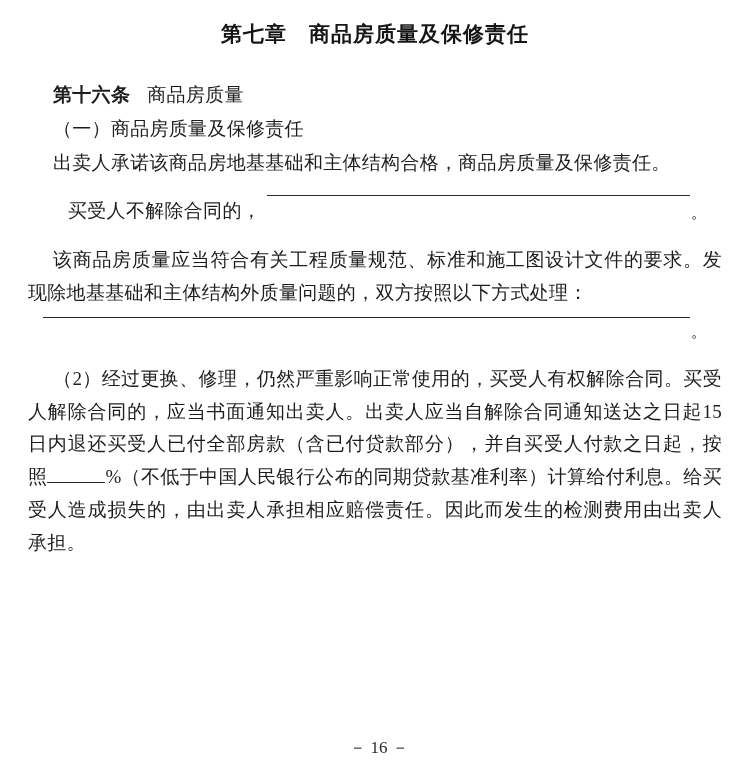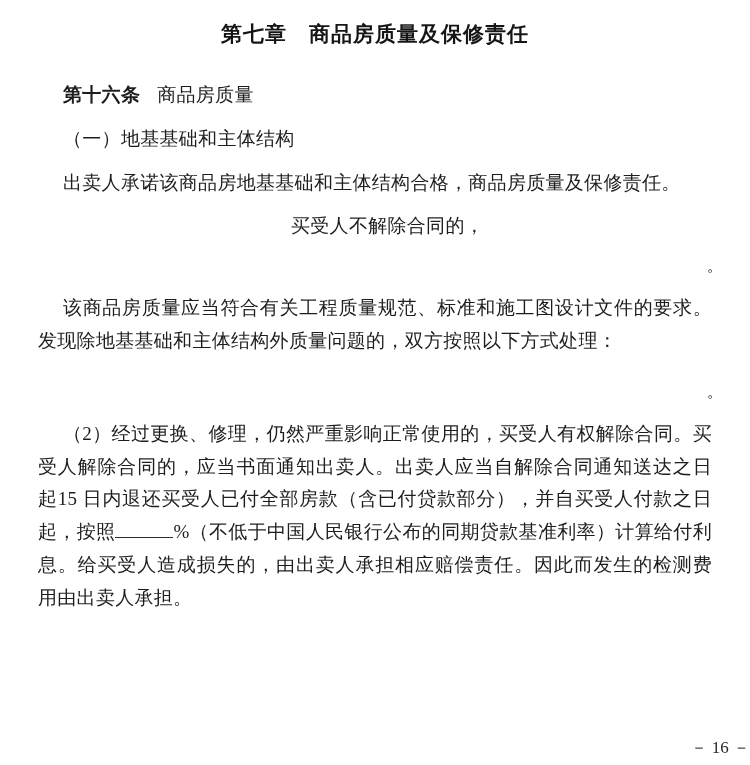--- a/index.html
+++ b/index.html
@@ -29,41 +29,40 @@
     color: #151515;
   }
   .content {
     margin-top: 31px;
     font-size: 19px;
     line-height: 32.8px;
     letter-spacing: 0.3px;
     text-align: justify;
   }
   .para {
-    margin: 11px;
+    margin: 1px;
     text-indent: 25px;
   }
   .article-label {
     font-family: "Liberation Sans", "DejaVu Sans", sans-serif;
     font-weight: 700;
   }
   .article-title { margin-left: 17px; }
   .blank-short {
     display: inline-block;
     width: 58px;
     height: 1em;
     border-bottom: 1.6px solid #2b2b2b;
     vertical-align: baseline;
   }
   .fill-line {
     display: flex;
-    align-items: center;
+    align-items: flex-start;
     text-indent: 0;
-    margin: 0;
-    flex-direction: column;
+    margin: 16px;
   }
   .fill-label {
     white-space: nowrap;
     padding-left: 25px;
   }
   .blank-fill {
     flex: 1 1 auto;
     border-bottom: 1.6px solid #2b2b2b;
     margin: 0 1px 7px 6px;
   }
@@ -72,38 +71,38 @@
     align-self: flex-end;
     line-height: 30px;
   }
   .standalone { margin-top: 7px; }
   .standalone .blank-fill { margin-left: 0; }
   .footer {
     position: absolute;
     left: 0;
     right: 0;
     bottom: 6px;
-    text-align: right;
+    text-align: center;
     font-size: 17px;
     color: #2a2a2a;
     margin-left: 8px;
   }
 </style>
 </head>
 <body>
 
 <div class="page">
 
   <h1 class="chapter-title">第七章　商品房质量及保修责任</h1>
 
   <div class="content">
 
     <p class="para"><span class="article-label">第十六条</span><span class="article-title">商品房质量</span></p>
 
-    <p class="para">（一）地基基础和主体结构</p>
+    <p class="para">（一）商品房质量及保修责任</p>
 
     <p class="para">出卖人承诺该商品房地基基础和主体结构合格，商品房质量及保修责任。</p>
 
 
     <div class="fill-line">
       <span class="fill-label">买受人不解除合同的，</span>
       <span class="blank-fill"></span>
       <span class="fill-period">。</span>
     </div>
 

